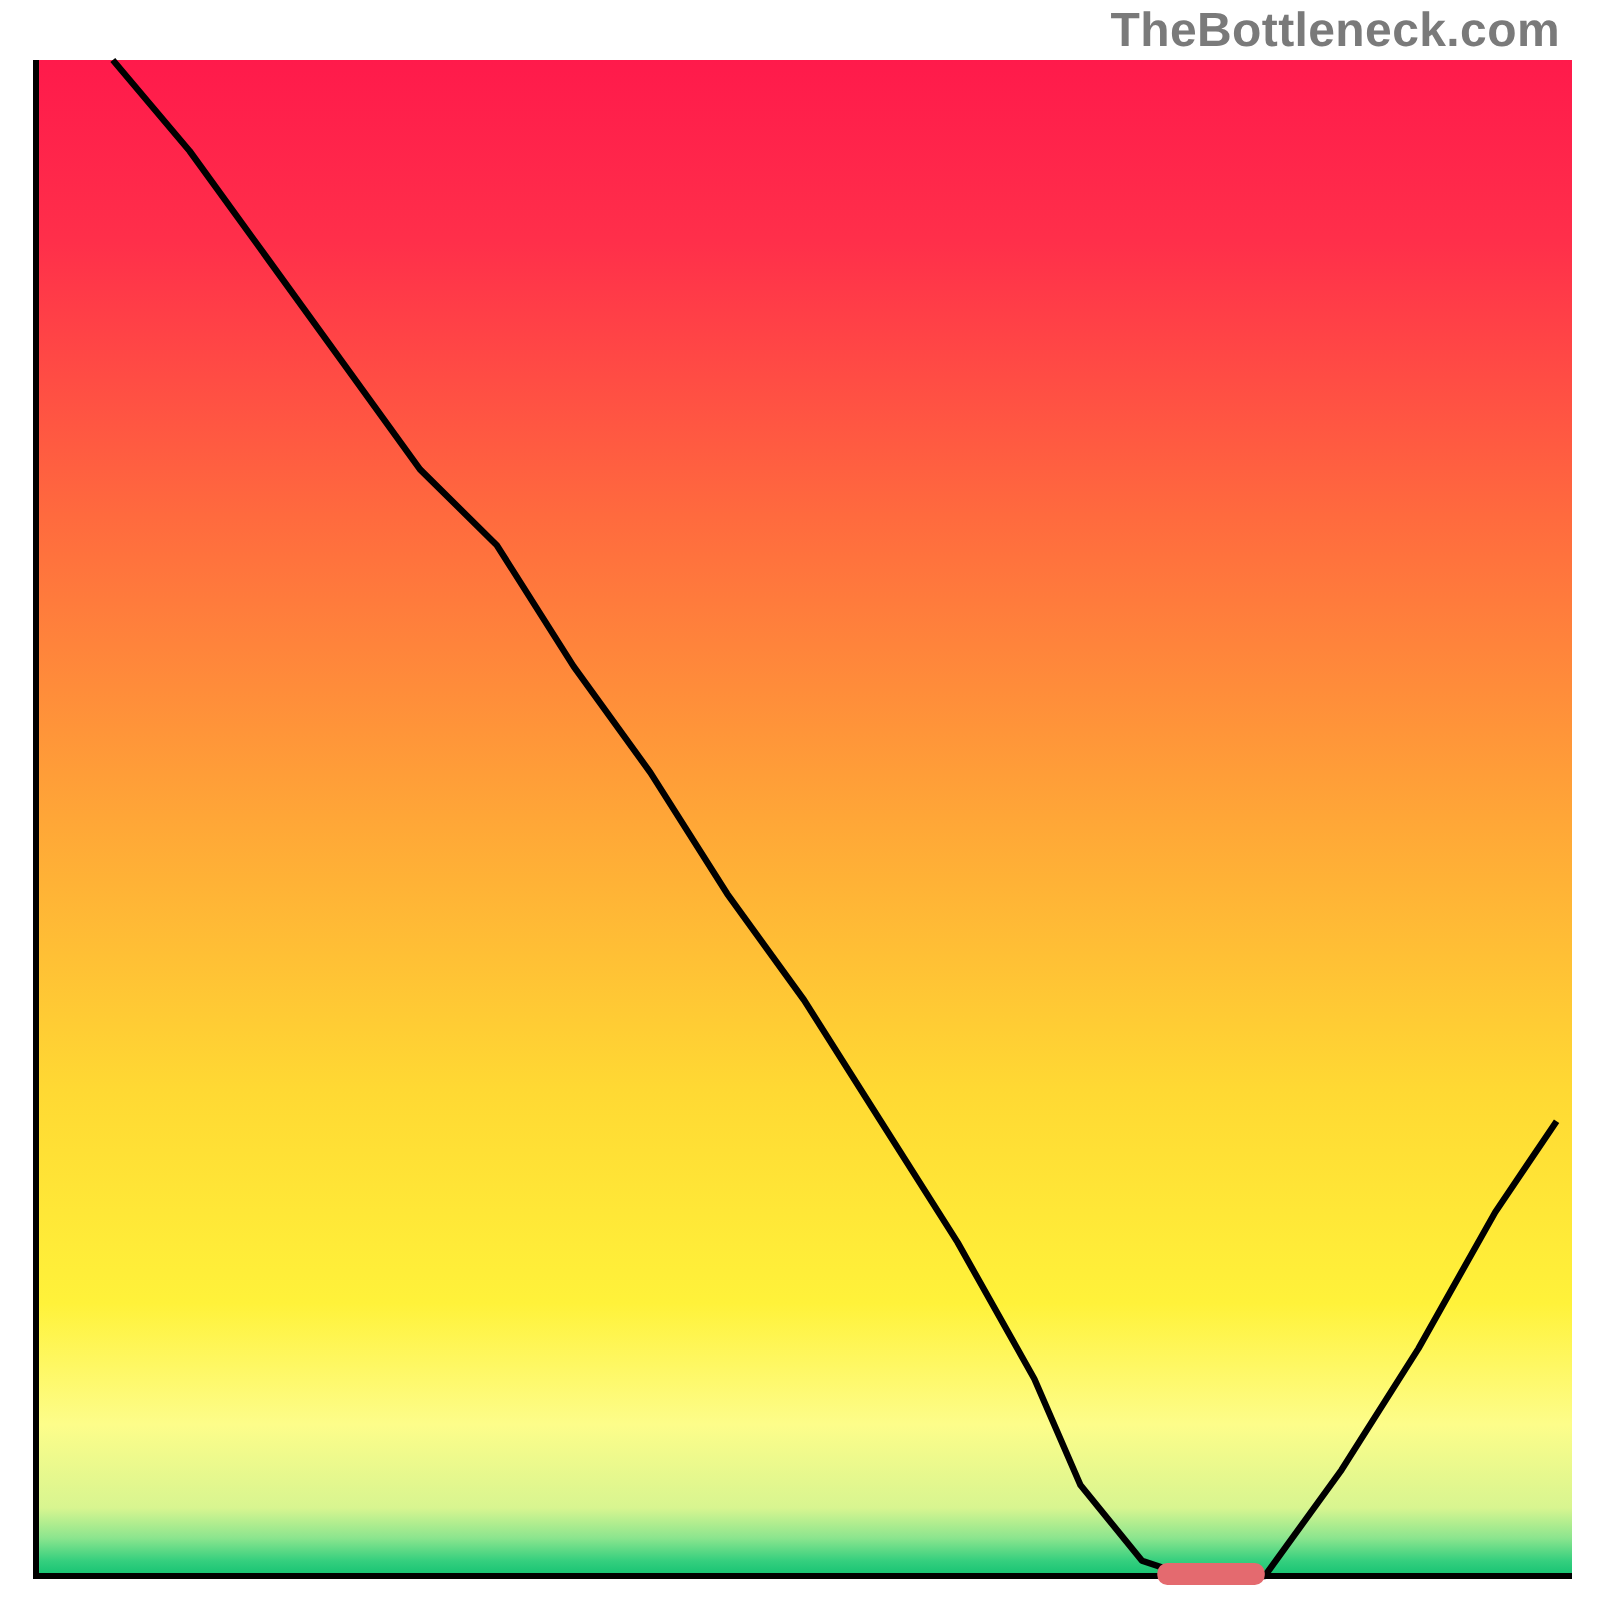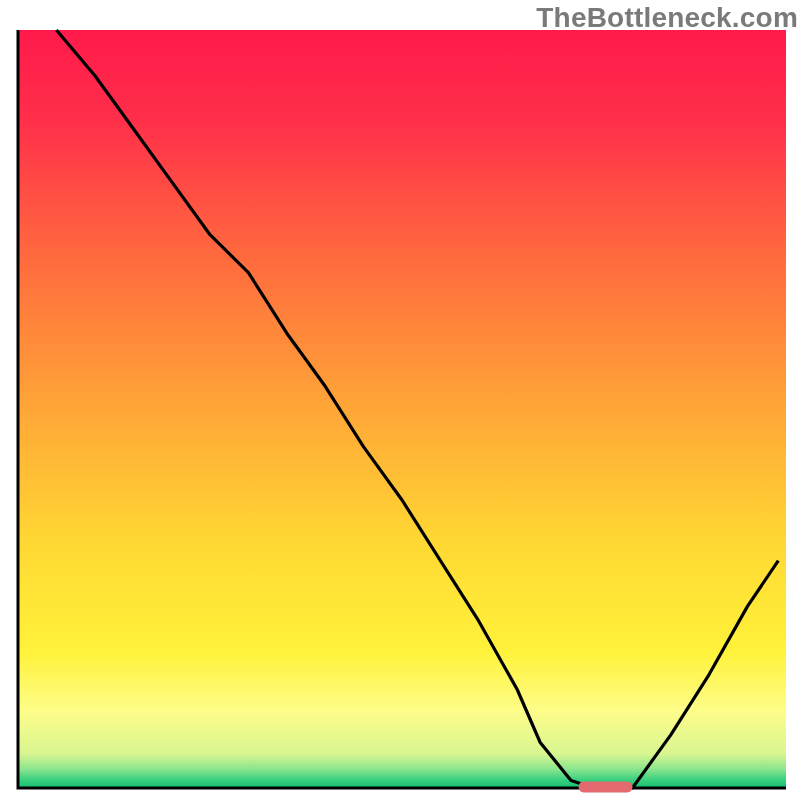--- a/index.html
+++ b/index.html
@@ -11,23 +11,23 @@
     overflow: hidden;
   }
   .frame {
     position: relative;
     width: 800px;
     height: 800px;
   }
   .watermark {
     position: absolute;
     top: 2px;
-    right: 2px;
+    right: 20px;
     font-family: Arial, Helvetica, sans-serif;
-    font-size: 28px;
+    font-size: 24px;
     font-weight: 600;
     color: #7a7a7a;
     letter-spacing: 0.2px;
   }
   svg {
     position: absolute;
     top: 0;
     left: 0;
   }
 </style>

